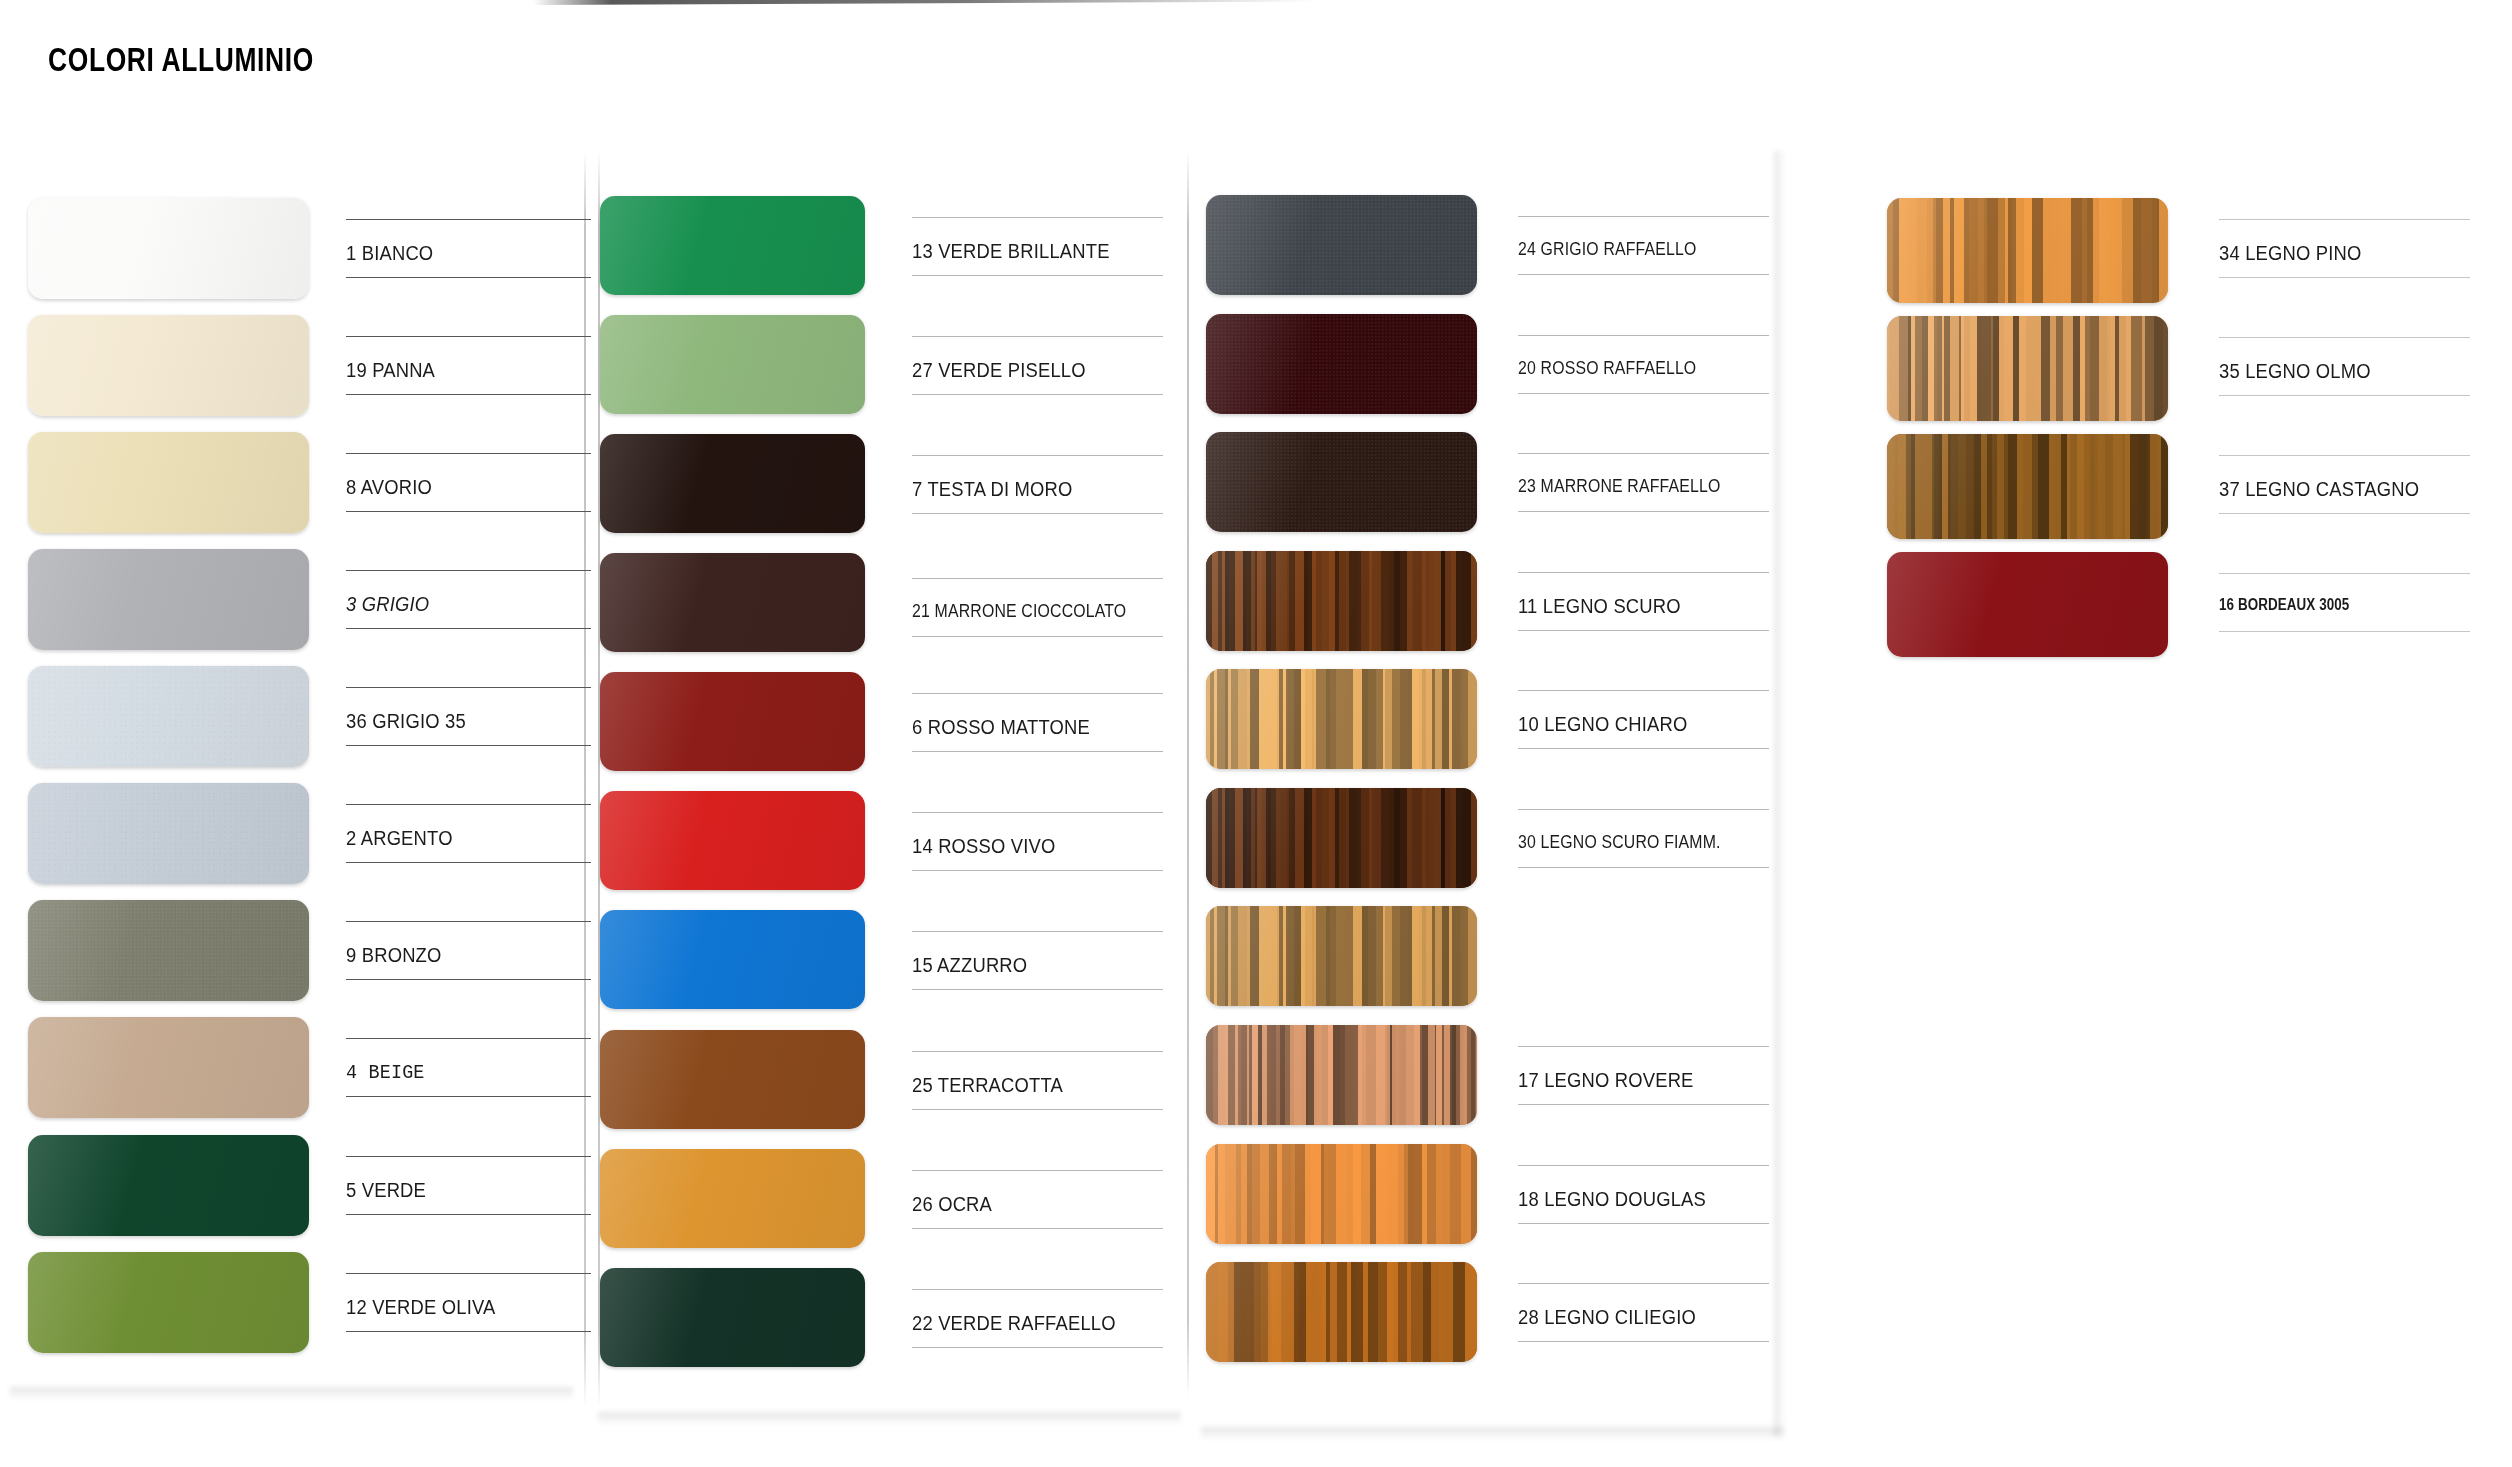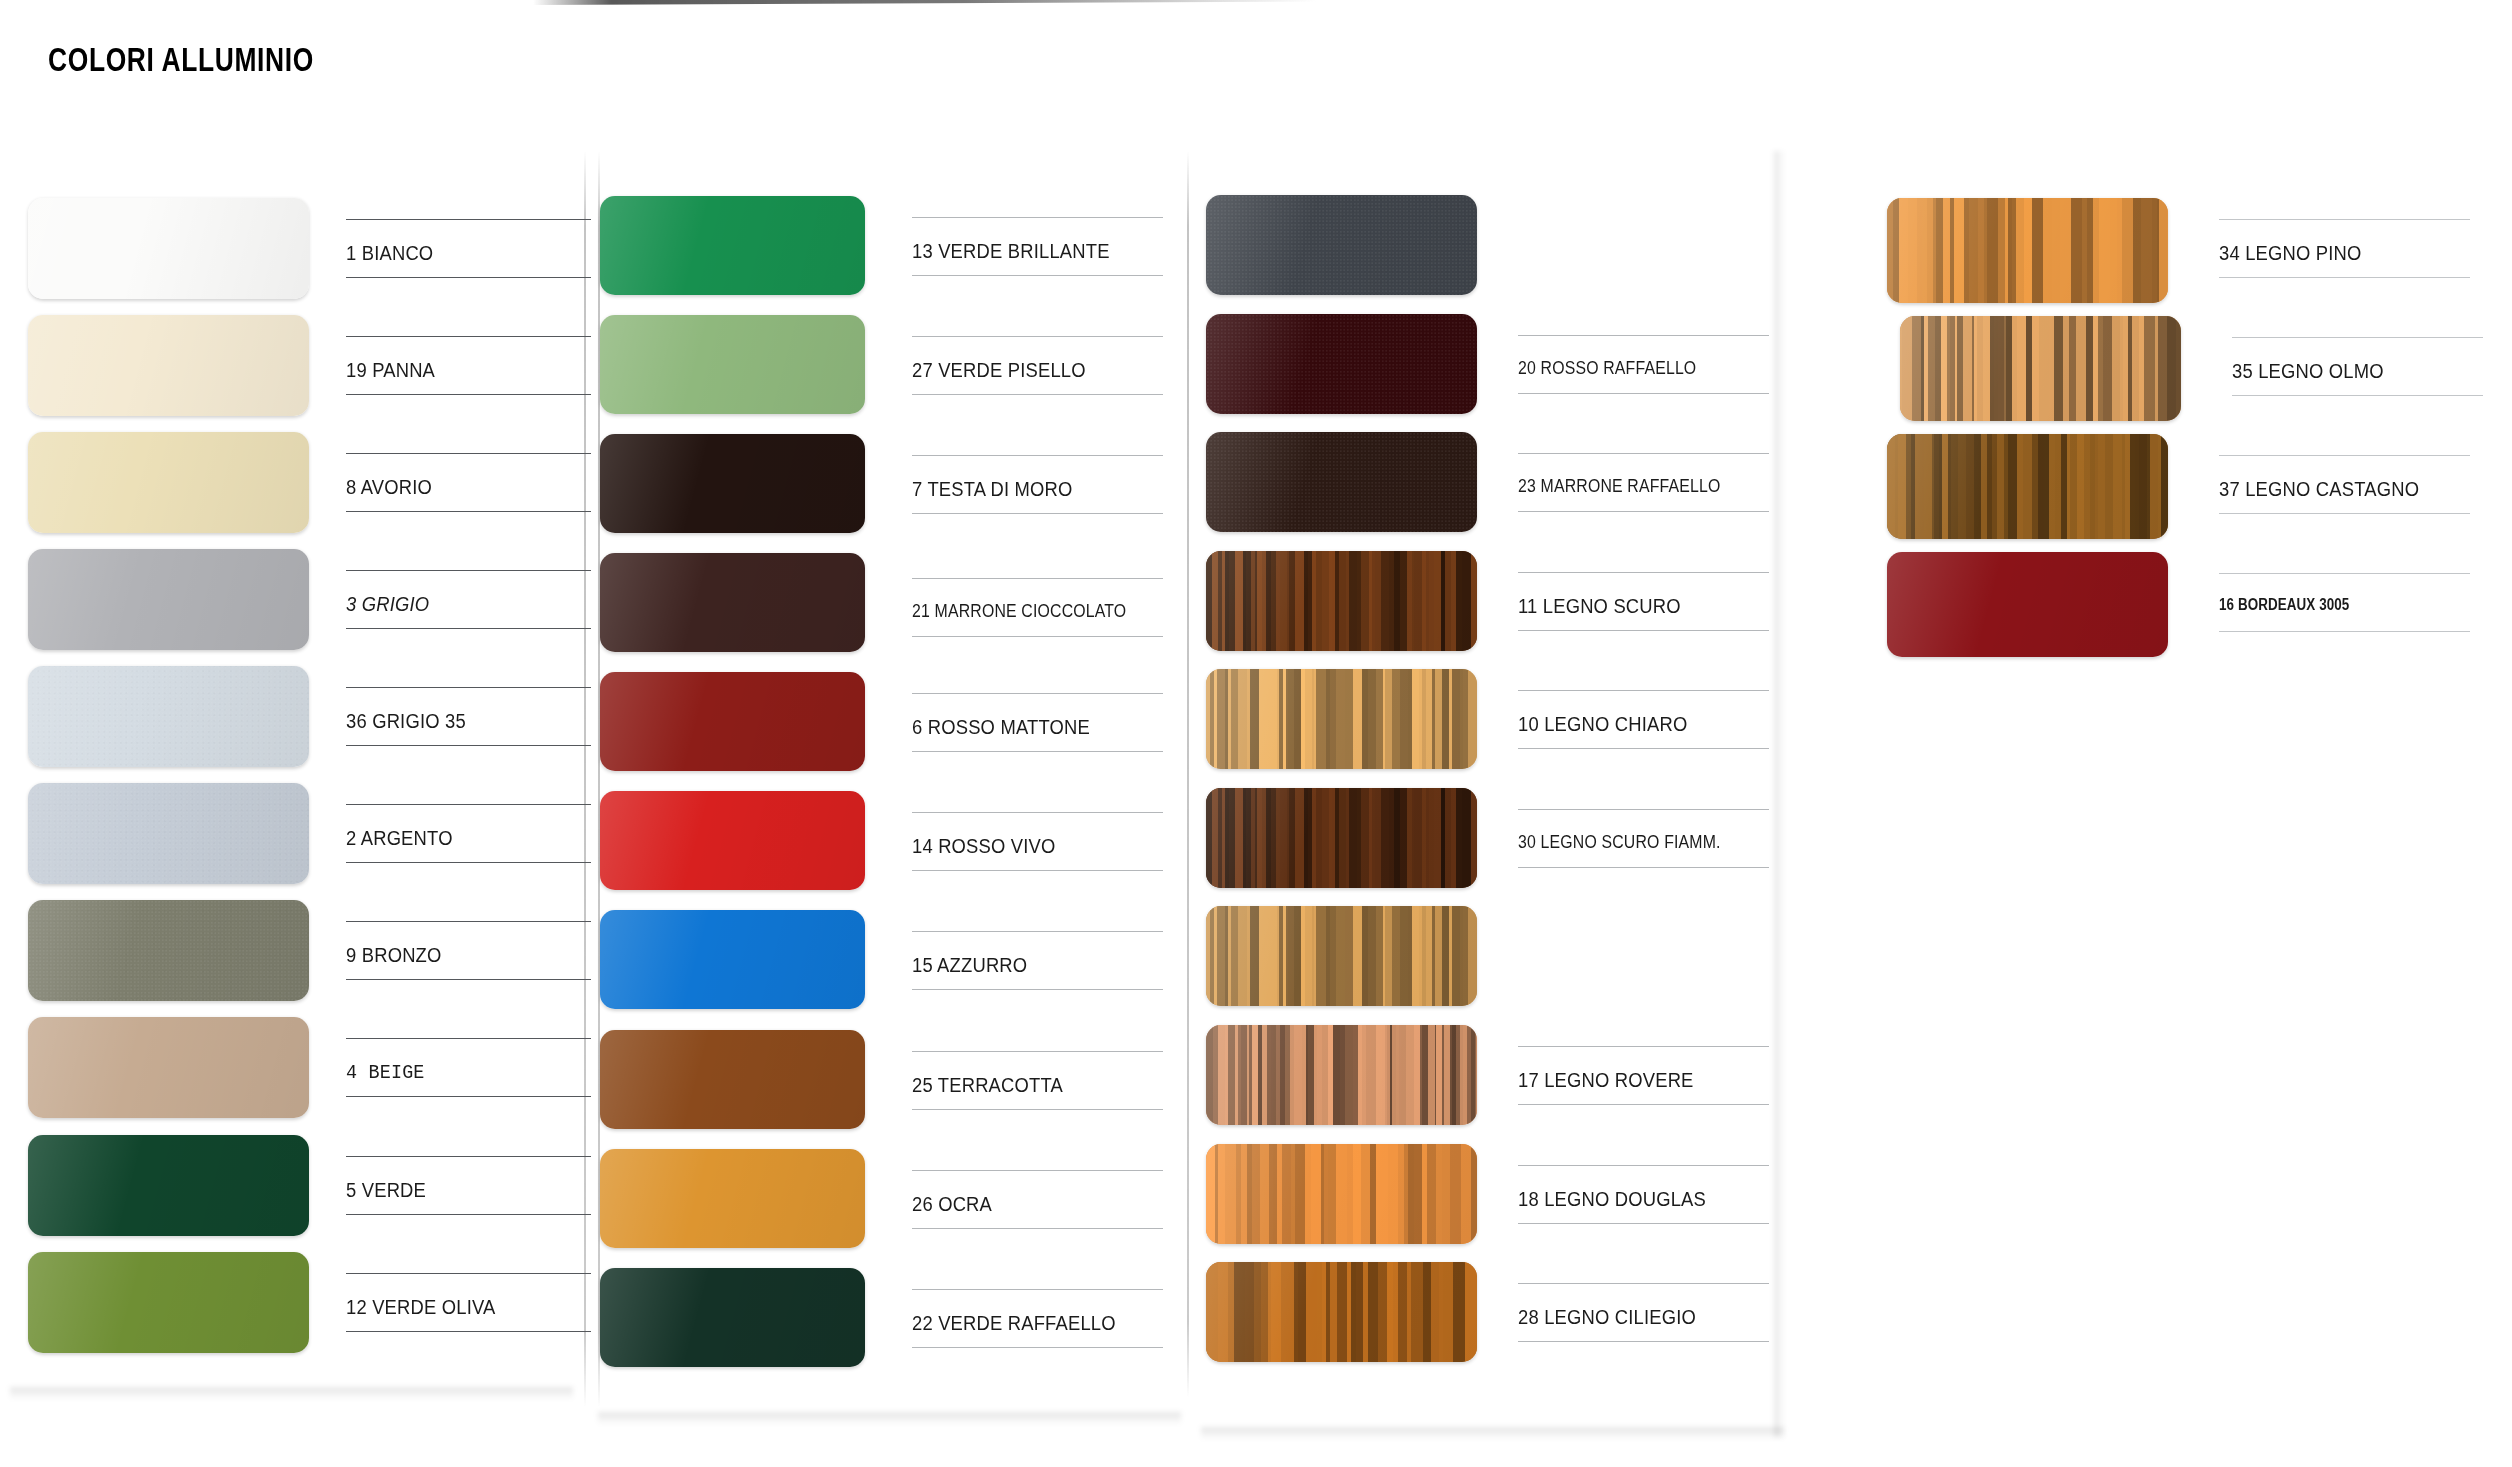--- a/index.html
+++ b/index.html
@@ -356,20 +356,25 @@
           </div>
         </div>
       </div>
       <div class="column" style="left: 1206px; top: 195px;">
         <div class="row" style="top: 0px; width: 563px; height: 119px;">
           <div class="swatch" style="left: 0px; top: 0px; width: 271px; height: 100px;">
             <div class="tex" style="background: rgb(63, 68, 75);"></div>
             <div class="speck"></div>
             <div class="sheen"></div>
           </div>
+          <div class="label-block" style="left: 312px; top: 0px; width: 251px; height: 100px;">
+            <div class="rule light" style="top: 21px;"></div>
+            <div class="label-text sm" style="top: 44px;">24 GRIGIO RAFFAELLO</div>
+            <div class="rule light" style="top: 79px;"></div>
+          </div>
         </div>
         <div class="row" style="top: 119px; width: 563px; height: 119px;">
           <div class="swatch" style="left: 0px; top: 0px; width: 271px; height: 100px;">
             <div class="tex" style="background: rgb(53, 9, 12);"></div>
             <div class="speck"></div>
             <div class="sheen"></div>
           </div>
           <div class="label-block" style="left: 312px; top: 0px; width: 251px; height: 100px;">
             <div class="rule light" style="top: 21px;"></div>
             <div class="label-text sm" style="top: 44px;">20 ROSSO RAFFAELLO</div>
@@ -466,21 +471,21 @@
           <div class="swatch" style="left: 0px; top: 0px; width: 281px; height: 105px;">
             <div class="tex" style="background: linear-gradient(90deg, rgb(186, 122, 54) 0%, rgb(186, 122, 54) 2.31%, rgb(162, 106, 47) 2.31%, rgb(162, 106, 47) 4.32%, rgb(240, 157, 70) 4.32%, rgb(240, 157, 70) 7.3%, rgb(237, 155, 69) 7.3%, rgb(237, 155, 69) 10.74%, rgb(230, 150, 67) 10.74%, rgb(230, 150, 67) 12.31%, rgb(230, 151, 67) 12.31%, rgb(230, 151, 67) 14.06%, rgb(222, 145, 64) 14.06%, rgb(222, 145, 64) 16.24%, rgb(191, 125, 55) 16.24%, rgb(191, 125, 55) 17.3%, rgb(163, 107, 47) 17.3%, rgb(163, 107, 47) 20.07%, rgb(237, 155, 69) 20.07%, rgb(237, 155, 69) 22.48%, rgb(161, 106, 47) 22.48%, rgb(161, 106, 47) 23.75%, rgb(239, 157, 69) 23.75%, rgb(239, 157, 69) 27.48%, rgb(164, 107, 47) 27.48%, rgb(164, 107, 47) 29.28%, rgb(174, 114, 50) 29.28%, rgb(174, 114, 50) 32.23%, rgb(185, 121, 54) 32.23%, rgb(185, 121, 54) 34.53%, rgb(172, 113, 50) 34.53%, rgb(172, 113, 50) 35.65%, rgb(153, 100, 44) 35.65%, rgb(153, 100, 44) 39.46%, rgb(189, 124, 55) 39.46%, rgb(189, 124, 55) 41.82%, rgb(232, 152, 67) 41.82%, rgb(232, 152, 67) 42.97%, rgb(153, 100, 44) 42.97%, rgb(153, 100, 44) 44.46%, rgb(160, 105, 46) 44.46%, rgb(160, 105, 46) 46.03%, rgb(229, 150, 66) 46.03%, rgb(229, 150, 66) 48.7%, rgb(243, 159, 70) 48.7%, rgb(243, 159, 70) 51.7%, rgb(152, 99, 44) 51.7%, rgb(152, 99, 44) 55.52%, rgb(233, 152, 67) 55.52%, rgb(233, 152, 67) 58.87%, rgb(234, 153, 68) 58.87%, rgb(234, 153, 68) 61.74%, rgb(236, 154, 68) 61.74%, rgb(236, 154, 68) 65.42%, rgb(154, 100, 44) 65.42%, rgb(154, 100, 44) 69.39%, rgb(169, 111, 49) 69.39%, rgb(169, 111, 49) 71.3%, rgb(154, 101, 45) 71.3%, rgb(154, 101, 45) 73.23%, rgb(231, 151, 67) 73.23%, rgb(231, 151, 67) 75.42%, rgb(244, 160, 71) 75.42%, rgb(244, 160, 71) 79.42%, rgb(243, 159, 70) 79.42%, rgb(243, 159, 70) 81.85%, rgb(241, 157, 70) 81.85%, rgb(241, 157, 70) 83.75%, rgb(219, 143, 63) 83.75%, rgb(219, 143, 63) 87.43%, rgb(152, 100, 44) 87.43%, rgb(152, 100, 44) 90.31%, rgb(162, 106, 47) 90.31%, rgb(162, 106, 47) 94.18%, rgb(156, 102, 45) 94.18%, rgb(156, 102, 45) 95.94%, rgb(150, 98, 43) 95.94%, rgb(150, 98, 43) 96.87%, rgb(228, 149, 66) 96.87%, rgb(228, 149, 66) 99.54%, rgb(233, 152, 68) 99.54%, rgb(233, 152, 68) 100%) rgb(214, 140, 62);"></div>
             <div class="sheen"></div>
           </div>
           <div class="label-block" style="left: 332px; top: 0px; width: 251px; height: 105px;">
             <div class="rule faint" style="top: 21px;"></div>
             <div class="label-text" style="top: 44px;">34 LEGNO PINO</div>
             <div class="rule faint" style="top: 79px;"></div>
           </div>
         </div>
-        <div class="row" style="top: 118px; width: 583px; height: 118px; margin-left: 13px;">
+        <div class="row" style="top: 118px; width: 583px; height: 118px;">
           <div class="swatch" style="left: 0px; top: 0px; width: 281px; height: 105px;">
             <div class="tex" style="background: linear-gradient(90deg, rgb(218, 159, 96) 0%, rgb(218, 159, 96) 0.87%, rgb(213, 155, 94) 0.87%, rgb(213, 155, 94) 4.26%, rgb(157, 114, 69) 4.26%, rgb(157, 114, 69) 7.41%, rgb(105, 77, 46) 7.41%, rgb(105, 77, 46) 8.63%, rgb(235, 171, 103) 8.63%, rgb(235, 171, 103) 10.12%, rgb(151, 110, 66) 10.12%, rgb(151, 110, 66) 12.46%, rgb(127, 93, 56) 12.46%, rgb(127, 93, 56) 14.67%, rgb(239, 175, 105) 14.67%, rgb(239, 175, 105) 16.89%, rgb(158, 115, 69) 16.89%, rgb(158, 115, 69) 17.69%, rgb(147, 107, 65) 17.69%, rgb(147, 107, 65) 19.47%, rgb(234, 171, 103) 19.47%, rgb(234, 171, 103) 20.35%, rgb(135, 99, 60) 20.35%, rgb(135, 99, 60) 22.26%, rgb(218, 159, 96) 22.26%, rgb(218, 159, 96) 25.59%, rgb(142, 103, 62) 25.59%, rgb(142, 103, 62) 26.41%, rgb(236, 172, 104) 26.41%, rgb(236, 172, 104) 27.35%, rgb(221, 161, 97) 27.35%, rgb(221, 161, 97) 29.46%, rgb(231, 169, 102) 29.46%, rgb(231, 169, 102) 32.2%, rgb(115, 84, 51) 32.2%, rgb(115, 84, 51) 33.47%, rgb(118, 86, 52) 33.47%, rgb(118, 86, 52) 34.98%, rgb(120, 87, 53) 34.98%, rgb(120, 87, 53) 36.88%, rgb(145, 106, 64) 36.88%, rgb(145, 106, 64) 37.73%, rgb(105, 77, 46) 37.73%, rgb(105, 77, 46) 39.94%, rgb(225, 164, 99) 39.94%, rgb(225, 164, 99) 41.62%, rgb(232, 169, 102) 41.62%, rgb(232, 169, 102) 44.71%, rgb(106, 77, 47) 44.71%, rgb(106, 77, 47) 46.89%, rgb(234, 170, 103) 46.89%, rgb(234, 170, 103) 49.64%, rgb(223, 163, 98) 49.64%, rgb(223, 163, 98) 52.89%, rgb(224, 163, 98) 52.89%, rgb(224, 163, 98) 54.97%, rgb(120, 88, 53) 54.97%, rgb(120, 88, 53) 58.06%, rgb(214, 156, 94) 58.06%, rgb(214, 156, 94) 60.06%, rgb(146, 106, 64) 60.06%, rgb(146, 106, 64) 62.67%, rgb(215, 157, 94) 62.67%, rgb(215, 157, 94) 66.05%, rgb(114, 83, 50) 66.05%, rgb(114, 83, 50) 68.76%, rgb(238, 174, 105) 68.76%, rgb(238, 174, 105) 70.5%, rgb(157, 115, 69) 70.5%, rgb(157, 115, 69) 72.08%, rgb(139, 101, 61) 72.08%, rgb(139, 101, 61) 75.45%, rgb(219, 160, 96) 75.45%, rgb(219, 160, 96) 78.28%, rgb(227, 166, 100) 78.28%, rgb(227, 166, 100) 79.36%, rgb(233, 170, 102) 79.36%, rgb(233, 170, 102) 81.31%, rgb(119, 87, 53) 81.31%, rgb(119, 87, 53) 82.47%, rgb(224, 163, 98) 82.47%, rgb(224, 163, 98) 85.01%, rgb(237, 173, 104) 85.01%, rgb(237, 173, 104) 86.84%, rgb(155, 113, 68) 86.84%, rgb(155, 113, 68) 89.65%, rgb(154, 113, 68) 89.65%, rgb(154, 113, 68) 90.91%, rgb(216, 158, 95) 90.91%, rgb(216, 158, 95) 91.87%, rgb(133, 97, 59) 91.87%, rgb(133, 97, 59) 94.94%, rgb(104, 76, 46) 94.94%, rgb(104, 76, 46) 98.22%, rgb(112, 82, 49) 98.22%, rgb(112, 82, 49) 100%) rgb(200, 146, 88);"></div>
             <div class="sheen"></div>
           </div>
           <div class="label-block" style="left: 332px; top: 0px; width: 251px; height: 105px;">
             <div class="rule faint" style="top: 21px;"></div>
             <div class="label-text" style="top: 44px;">35 LEGNO OLMO</div>
             <div class="rule faint" style="top: 79px;"></div>
           </div>
         </div>

